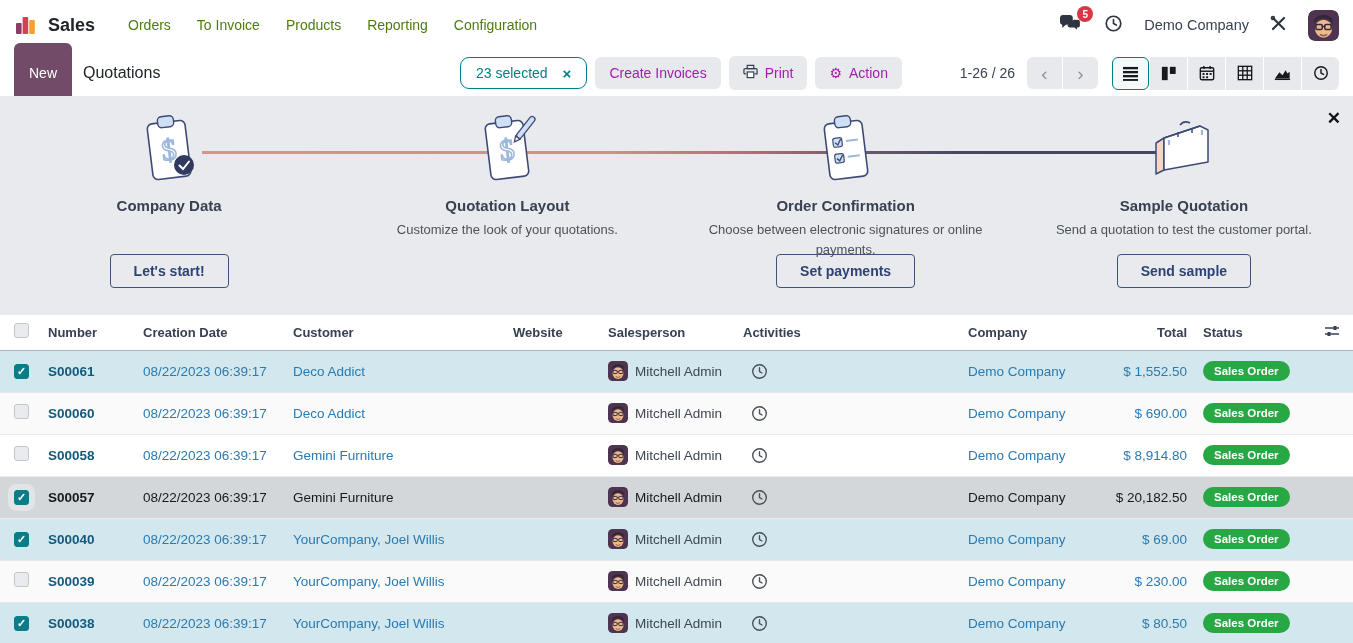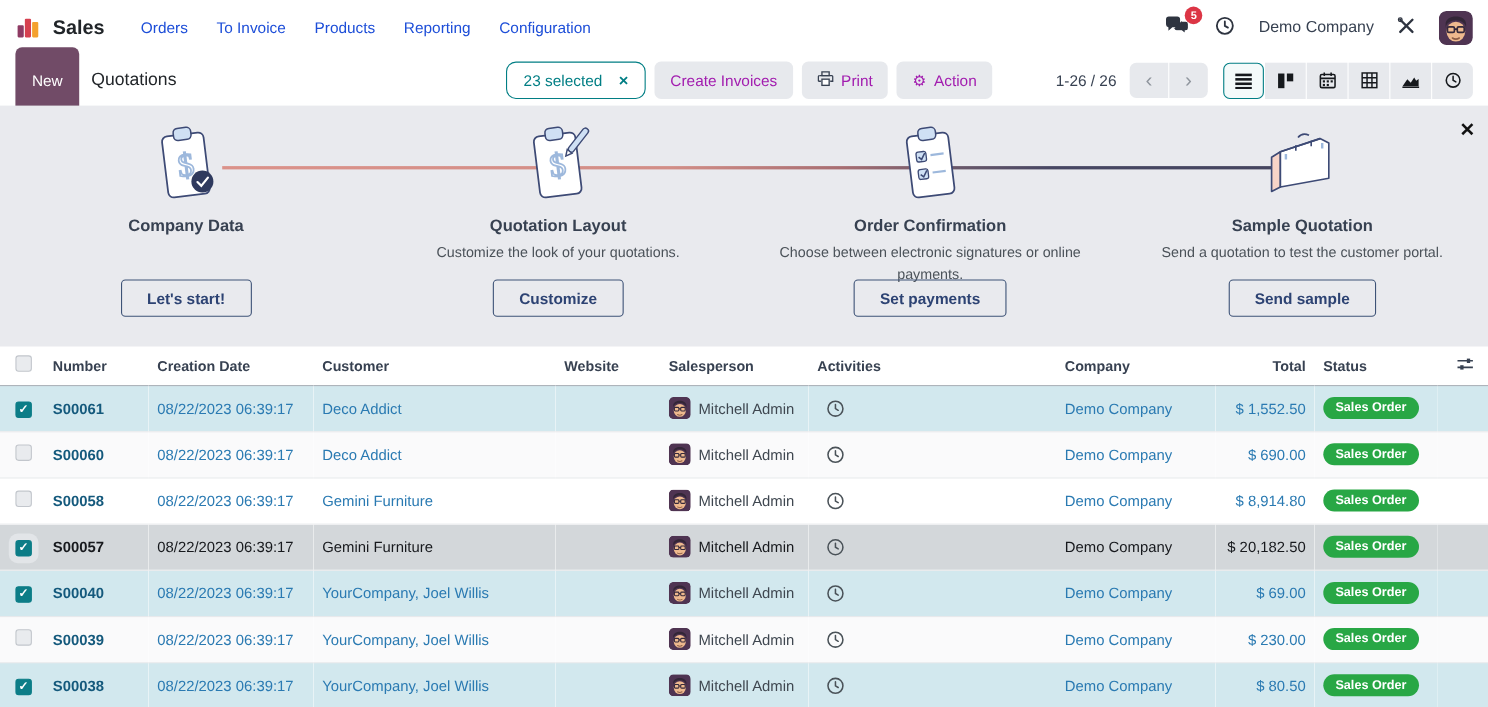--- a/index.html
+++ b/index.html
@@ -6,37 +6,37 @@
   html,body { width:1353px; height:643px; overflow:hidden; background:#fff;
     font-family:"Liberation Sans", sans-serif; color:#374151; }
 
   
   .navbar { height:50px; display:flex; align-items:center; justify-content:space-between;
     padding:0 14px; background:#fff; }
   .nav-left { display:flex; align-items:center; }
   .logo { display:inline-flex; margin-right:10px; }
   .app-name { font-size:18px; font-weight:600; color:#212529; margin-right:22px; cursor:pointer; }
   .menus { display:flex; align-items:center; gap:4px; }
-  .menu-item { background:none; border:none; font-size:14px; color:#1d4ed8;
+  .menu-item { background:none; border:none; font-size:14px; color:#4d7c0f;
     padding:7px 11px; cursor:pointer; font-family:inherit; }
   .nav-right { display:flex; align-items:center; gap:20px; }
   .icon-btn { position:relative; background:none; border:none; cursor:pointer; display:flex; align-items:center; }
   .msg-badge { position:absolute; top:-7px; right:-10px; background:#dc3545; color:#fff;
     font-size:10px; font-weight:700; min-width:16px; height:16px; border-radius:9px;
     display:flex; align-items:center; justify-content:center; padding:0 4px; }
   .company-name { font-size:14.5px; color:#374151; cursor:pointer; }
   .avatar-lg { width:31px; height:31px; border-radius:7px; overflow:hidden; display:block; cursor:pointer; }
 
   
   .control-panel { height:46px; display:flex; align-items:center; padding:0 14px; }
   .cp-left { display:flex; align-items:center; gap:11px; width:446px; }
   .btn-new { background:#714B67; color:#fff; border:none; border-radius:6px;
     font-size:14px; font-weight:500; padding:22px 15px; cursor:pointer; font-family:inherit; }
   .breadcrumb { font-size:16px; color:#212529; }
-  .cp-center { display:flex; gap:8px; }
+  .cp-center { display:flex; align-items:center; gap:8px; }
   .chip { display:inline-flex; align-items:center; gap:15px; background:#fff;
     border:1px solid #017e84; color:#017e84; border-radius:9px; padding:7px 15px;
     font-size:14px; cursor:default; }
   .chip-x { font-weight:700; font-size:15px; cursor:pointer; line-height:1; }
   .btn-gray { display:inline-flex; align-items:center; gap:7px; background:#e7e9ed;
     border:none; border-radius:6px; color:#a21caf; font-size:14px; font-weight:400;
     padding:8px 14px; cursor:pointer; font-family:inherit; }
   .gear-glyph { font-size:14px; line-height:1; }
   .cp-right { margin-left:auto; display:flex; align-items:center; }
   .pager-text { font-size:14px; color:#374151; margin-right:12px; }
@@ -299,21 +299,20 @@
             <text x="36" y="48" text-anchor="middle" font-size="30" font-family="Liberation Serif, serif" fill="none" stroke="#9db8dc" stroke-width="1.6">$</text>
           </g>
           <g transform="rotate(38 54 16)">
             <rect x="51.5" y="2" width="5.5" height="26" rx="2.5" fill="#cfe0f4" stroke="#3d4a75" stroke-width="1.3"></rect>
             <path d="M51.5 28 L54.2 33.5 L57 28 Z" fill="#fff" stroke="#3d4a75" stroke-width="1.3"></path>
           </g>
         </svg>
       </span>
       <div class="step-title">Quotation Layout</div>
       <div class="step-desc">Customize the look of your quotations.</div>
-      <button class="step-btn">Customize</button>
     </div>
 
     <div class="step">
       <span class="step-icon">
         <svg width="72" height="76" viewBox="0 0 72 76">
           <g transform="rotate(-7 36 38)">
             <rect x="17" y="10" width="38" height="56" rx="5" fill="#fff" stroke="#3d4a75" stroke-width="1.6"></rect>
             <rect x="28" y="4" width="16" height="11" rx="4" fill="#cfe0f4" stroke="#3d4a75" stroke-width="1.4"></rect>
             <rect x="24" y="25" width="9" height="9" rx="2" fill="#cfe0f4" stroke="#3d4a75" stroke-width="1.2"></rect>
             <path d="M26 29.5 L28.5 32 L32 26.5" fill="none" stroke="#3d4a75" stroke-width="1.4"></path>

